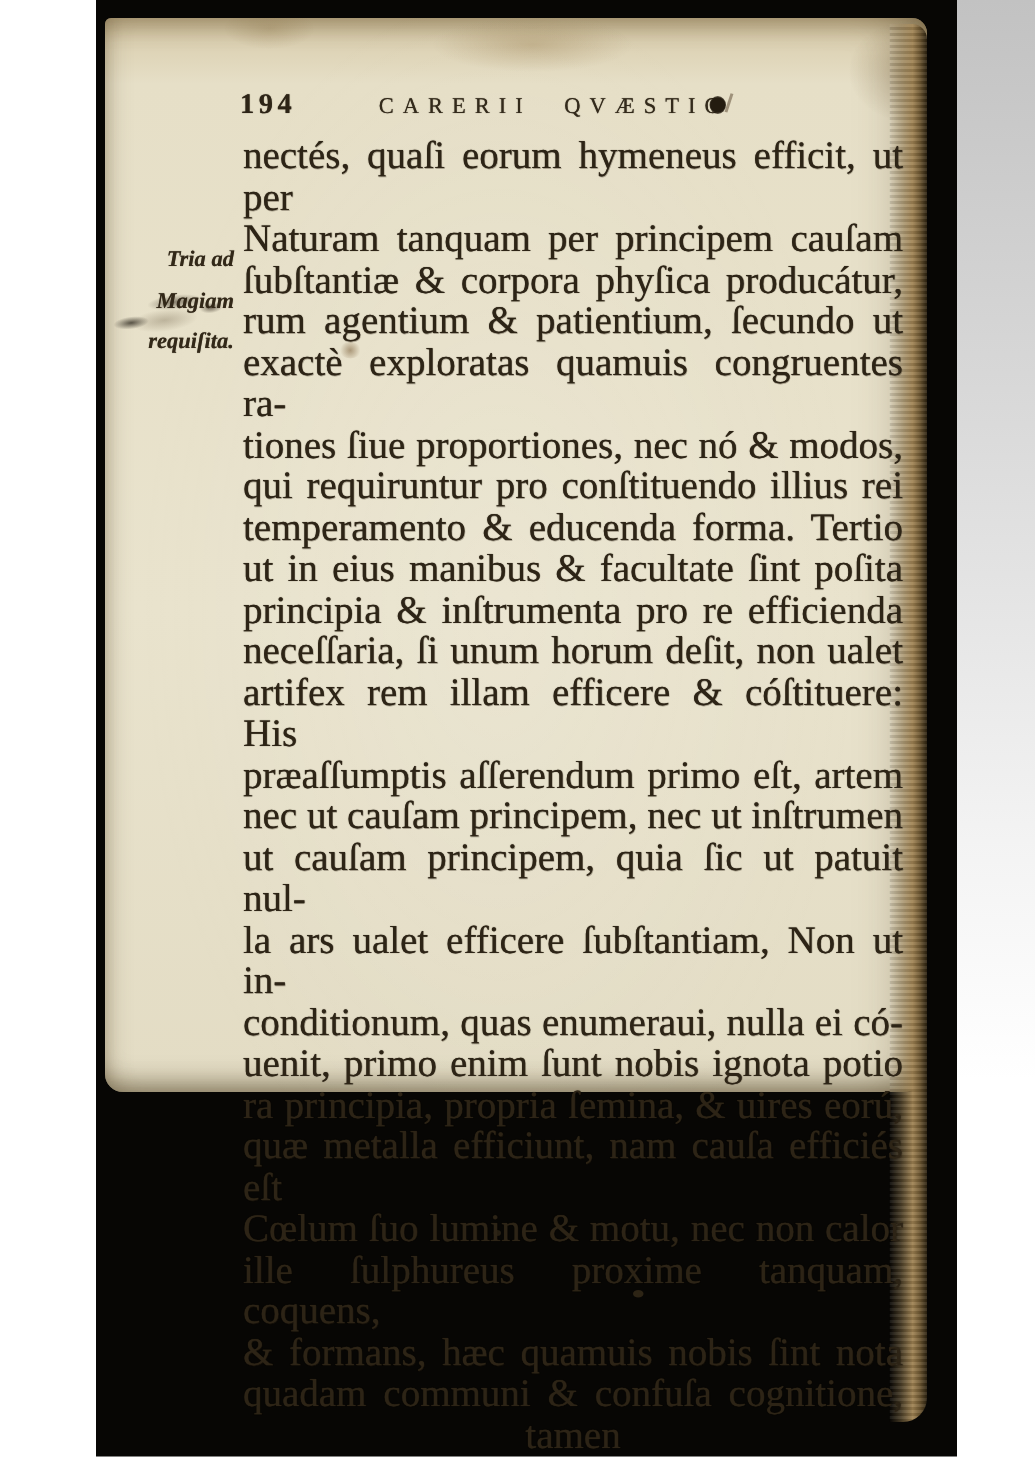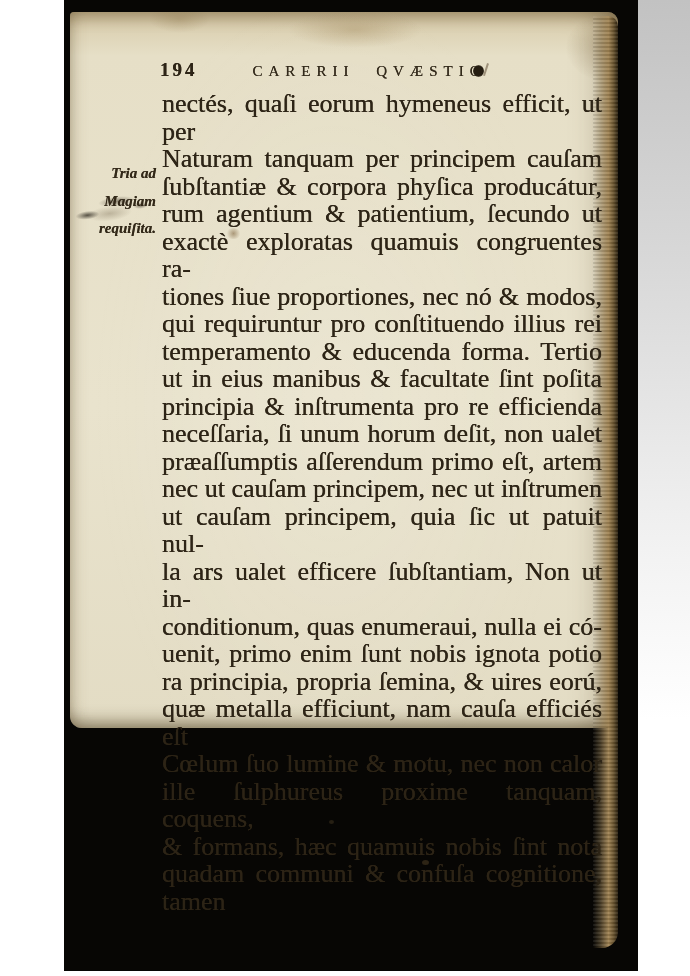--- a/index.html
+++ b/index.html
@@ -81,21 +81,21 @@
   }
 
   
   .body-text {
     position: absolute; left: 92px; top: 78px; width: 440px;
     font-size: 26px; line-height: 27.5px;
     color: #2d2416;
     text-shadow: 0 0 .6px rgba(45,36,22,.85), .4px .4px 0 rgba(45,36,22,.28);
   }
   .body-line { text-align: justify; text-align-last: justify; white-space: normal; }
-  .catchword-line { text-align: left; }
+  .catchword-line { text-align: center; }
 
   
   .margin-note {
     position: absolute; left: 0; top: 133px; width: 86px;
     text-align: right;
     font-style: italic; font-weight: bold;
     font-size: 15px; line-height: 27.5px;
     color: #322818;
     text-shadow: 0 0 .5px rgba(45,36,22,.8);
     margin-top: 15px;
@@ -160,20 +160,21 @@
           <div class="body-line">Naturam tanquam per principem cauſam</div>
           <div class="body-line">ſubſtantiæ &amp; corpora phyſica producátur,</div>
           <div class="body-line">rum agentium &amp; patientium, ſecundo ut</div>
           <div class="body-line">exactè exploratas quamuis congruentes ra-</div>
           <div class="body-line">tiones ſiue proportiones, nec nó &amp; modos,</div>
           <div class="body-line">qui requiruntur pro conſtituendo illius rei</div>
           <div class="body-line">temperamento &amp; educenda forma. Tertio</div>
           <div class="body-line">ut in eius manibus &amp; facultate ſint poſita</div>
           <div class="body-line">principia &amp; inſtrumenta pro re efficienda</div>
           <div class="body-line">neceſſaria, ſi unum horum deſit, non ualet</div>
+          <div class="body-line">artifex rem illam efficere &amp; cóſtituere: His</div>
           <div class="body-line">præaſſumptis aſſerendum primo eſt, artem</div>
           <div class="body-line">nec ut cauſam principem, nec ut inſtrumen</div>
           <div class="body-line">ut cauſam principem, quia ſic ut patuit nul-</div>
           <div class="body-line">la ars ualet efficere ſubſtantiam, Non ut in-</div>
           <div class="body-line">conditionum, quas enumeraui, nulla ei có-</div>
           <div class="body-line">uenit, primo enim ſunt nobis ignota potio</div>
           <div class="body-line">ra principia, propria ſemina, &amp; uires eorú,</div>
           <div class="body-line">quæ metalla efficiunt, nam cauſa efficiés eſt</div>
           <div class="body-line">Cœlum ſuo lumine &amp; motu, nec non calor</div>
           <div class="body-line">ille ſulphureus proxime tanquam, coquens,</div>

